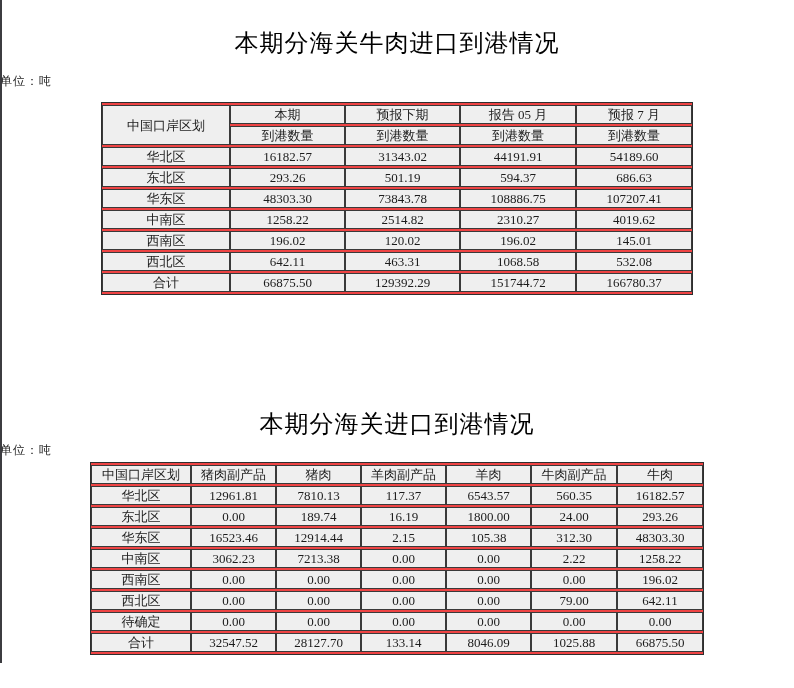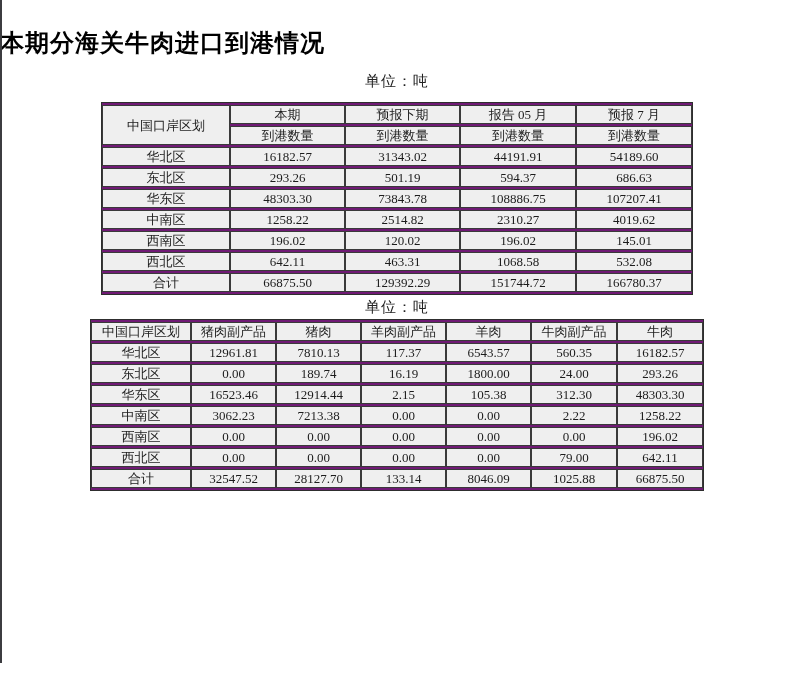--- a/index.html
+++ b/index.html
@@ -1,27 +1,27 @@
 <!DOCTYPE html>
 <html><head>
 <meta charset="utf-8">
 <style>
   html,body{margin:0;padding:0}
   body{
     width:794px;height:688px;background:#ffffff;position:relative;overflow:hidden;
     font-family:"Liberation Serif","DejaVu Serif",serif;color:#1c1c1c;
   }
   .left-edge{position:absolute;left:0;top:0;width:2px;height:663px;background:#3c3c40}
-  .title{margin:0;text-align:left;font-size:24px;line-height:28px;font-weight:bold;color:#000;letter-spacing:1px}
+  .title{margin:0;text-align:center;font-size:24px;line-height:28px;font-weight:normal;color:#000;letter-spacing:1px}
   .title-1{padding-top:29px}
   .title-2{padding-top:115px}
-  .unit{margin-top:17px;text-align:center;font-size:15px;line-height:14px;color:#222;letter-spacing:1px}
+  .unit{margin-top:17px;font-size:12px;line-height:14px;color:#222;letter-spacing:1px}
   .unit-2{margin-top:5px}
   table{
-    border-collapse:separate;border-spacing:0 2px;background:#701a75;
+    border-collapse:separate;border-spacing:0 2px;background:#ef4444;
     border:1px solid #2e2e2e;table-layout:fixed;margin:14px auto 0;
   }
   table.tbl-2{margin-top:5px}
   td{
     border:1px solid #3a3a3a;background:#efefef;
     text-align:center;vertical-align:middle;
     font-size:13px;line-height:15px;height:15px;padding:1px 2px;
     overflow:hidden;white-space:nowrap;
   }
   .tbl-1{width:590px}
@@ -104,20 +104,21 @@
       <tr>
         <td>合计</td>
         <td>66875.50</td>
         <td>129392.29</td>
         <td>151744.72</td>
         <td>166780.37</td>
       </tr>
     </tbody>
   </table>
 
+  <h1 class="title title-2">本期分海关进口到港情况</h1>
   <div class="unit unit-2">单位：吨</div>
 
   <table class="tbl-2">
     <colgroup>
       <col style="width:100px">
         <col style="width:85px">
         <col style="width:85px">
         <col style="width:85px">
         <col style="width:85px">
         <col style="width:86px">
@@ -181,20 +182,29 @@
       <tr>
         <td>西北区</td>
         <td>0.00</td>
         <td>0.00</td>
         <td>0.00</td>
         <td>0.00</td>
         <td>79.00</td>
         <td>642.11</td>
       </tr>
       <tr>
+        <td>待确定</td>
+        <td>0.00</td>
+        <td>0.00</td>
+        <td>0.00</td>
+        <td>0.00</td>
+        <td>0.00</td>
+        <td>0.00</td>
+      </tr>
+      <tr>
         <td>合计</td>
         <td>32547.52</td>
         <td>28127.70</td>
         <td>133.14</td>
         <td>8046.09</td>
         <td>1025.88</td>
         <td>66875.50</td>
       </tr>
     </tbody>
   </table>

